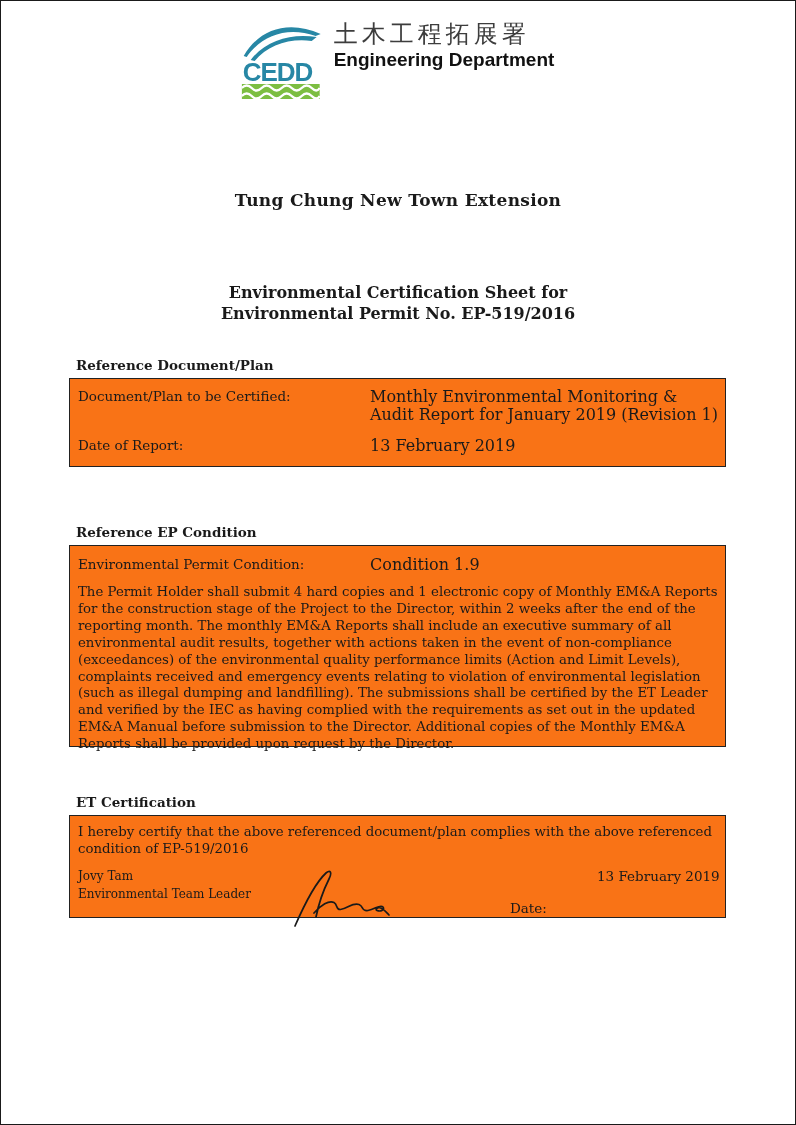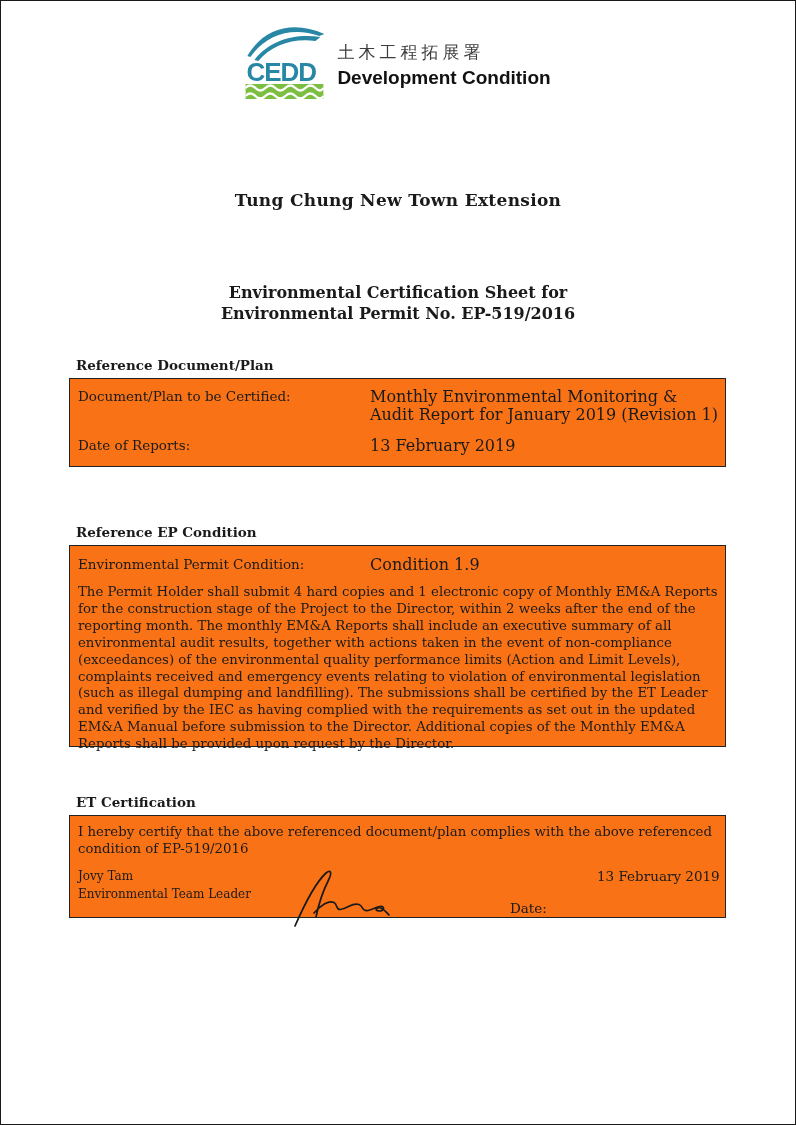--- a/index.html
+++ b/index.html
@@ -15,22 +15,22 @@
   }
   
   .header{
     position:absolute;top:14px;left:50%;transform:translateX(-50%);
     display:flex;align-items:flex-start;gap:10px;
   }
   .logo-mark{width:82px;height:84px;flex:0 0 auto;}
   .logo-text{display:flex;flex-direction:column;}
   .org-zh{
     font-family:"DejaVu Sans","Liberation Sans",sans-serif;
-    font-size:17px;color:#3d3d3d;letter-spacing:4px;line-height:30px;
-    margin-top:22px;white-space:nowrap;
+    font-size:24px;color:#3d3d3d;letter-spacing:4px;line-height:30px;
+    margin-top:4px;white-space:nowrap;
   }
   .org-en{
     font-family:"Liberation Sans","DejaVu Sans",sans-serif;
     font-weight:bold;font-size:19px;line-height:21px;color:#111;
     white-space:nowrap;
   }
   .org-en.first{margin-top:5px;}
   
   .doc-title{
     position:absolute;top:189px;left:0;width:100%;
@@ -69,36 +69,36 @@
     <svg class="logo-mark" viewBox="0 0 82 84" xmlns="http://www.w3.org/2000/svg">
       <path d="M2,41 C18,13 48,5 79,19 L74,21 C46,11 20,20 5,42 Z" fill="#2787a5"></path>
       <path d="M9,45 C24,25 50,18 75,22 L70,26 C48,23 26,30 13,46 Z" fill="#2787a5"></path>
       <text x="1" y="66" font-family="Liberation Sans, DejaVu Sans, sans-serif" font-size="26" font-weight="bold" fill="#2787a5" letter-spacing="-1">CEDD</text>
       <rect x="0" y="69" width="78" height="15" fill="#7cbe41"></rect>
       <path d="M0,73 q5,-5 10,0 t10,0 t10,0 t10,0 t10,0 t10,0 t10,0 t8,0" stroke="#ffffff" stroke-width="2.4" fill="none"></path>
       <path d="M0,81 q5,-5 10,0 t10,0 t10,0 t10,0 t10,0 t10,0 t10,0 t8,0" stroke="#ffffff" stroke-width="2.4" fill="none"></path>
     </svg>
     <div class="logo-text">
       <div class="org-zh">土木工程拓展署</div>
-      <div class="org-en">Development Condition</div>
+      <div class="org-en">Engineering Department</div>
     </div>
   </div>
 
   <div class="doc-title">Tung Chung New Town Extension</div>
 
   <div class="doc-subtitle">
     <div>Environmental Certification Sheet for</div>
     <div>Environmental Permit No. EP-519/2016</div>
   </div>
 
   <div class="sec-heading" style="top:356px;">Reference Document/Plan</div>
   <div class="box" style="top:377px;height:89px;">
     <div class="cell-label" style="top:9px;">Document/Plan to be Certified:</div>
     <div class="cell-value" style="top:9px;">Monthly Environmental Monitoring &amp; Audit Report for January 2019 (Revision 1)</div>
-    <div class="cell-label" style="top:58px;">Date of Reports:</div>
+    <div class="cell-label" style="top:58px;">Date of Report:</div>
     <div class="cell-value" style="top:58px;">13 February 2019</div>
   </div>
 
   <div class="sec-heading" style="top:523px;">Reference EP Condition</div>
   <div class="box" style="top:544px;height:202px;">
     <div class="cell-label" style="top:10px;">Environmental Permit Condition:</div>
     <div class="cell-value" style="top:10px;">Condition 1.9</div>
     <div class="body-text" style="top:38px;">The Permit Holder shall submit 4 hard copies and 1 electronic copy of Monthly EM&amp;A Reports for the construction stage of the Project to the Director, within 2 weeks after the end of the reporting month.  The monthly EM&amp;A Reports shall include an executive summary of all environmental audit results, together with actions taken in the event of non-compliance (exceedances) of the environmental quality performance limits (Action and Limit Levels), complaints received and emergency events relating to violation of environmental legislation (such as illegal dumping and landfilling).  The submissions shall be certified by the ET Leader and verified by the IEC as having complied with the requirements as set out in the updated EM&amp;A Manual before submission to the Director.  Additional copies of the Monthly EM&amp;A Reports shall be provided upon request by the Director.</div>
   </div>
 

